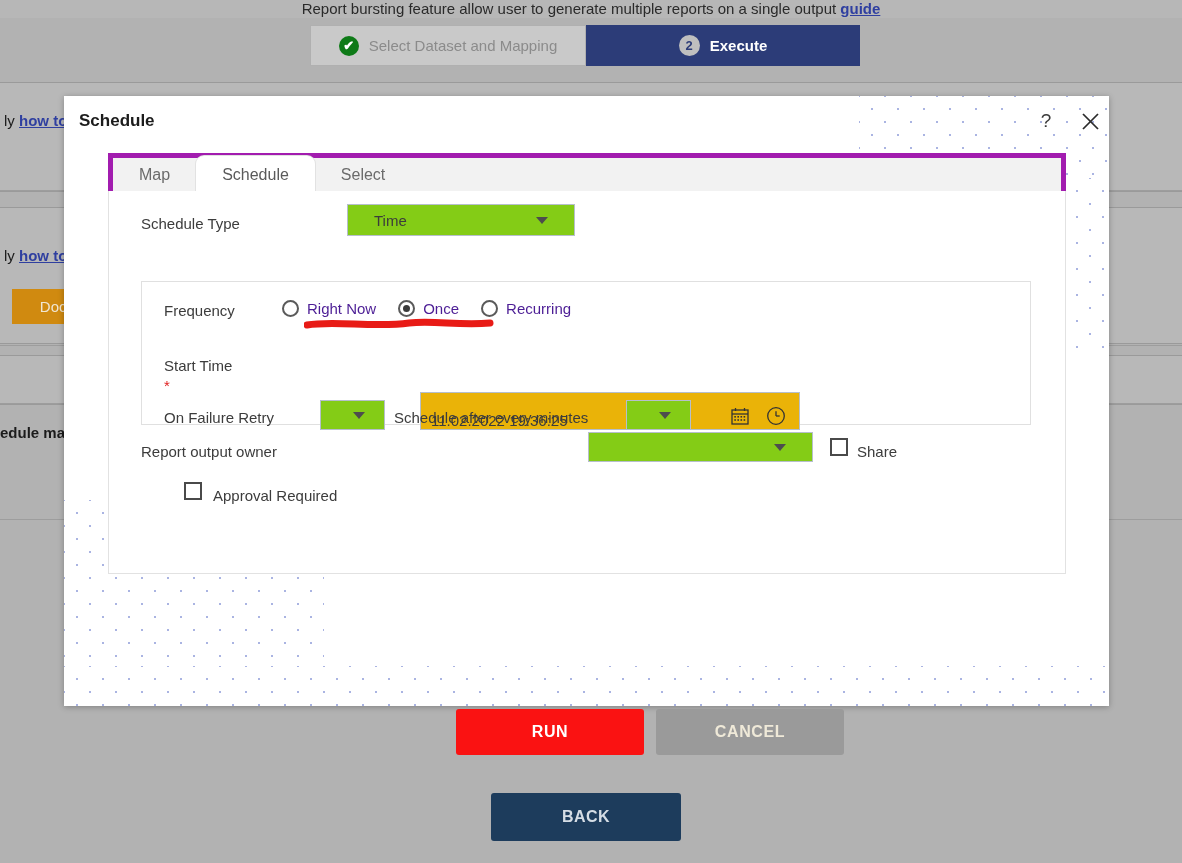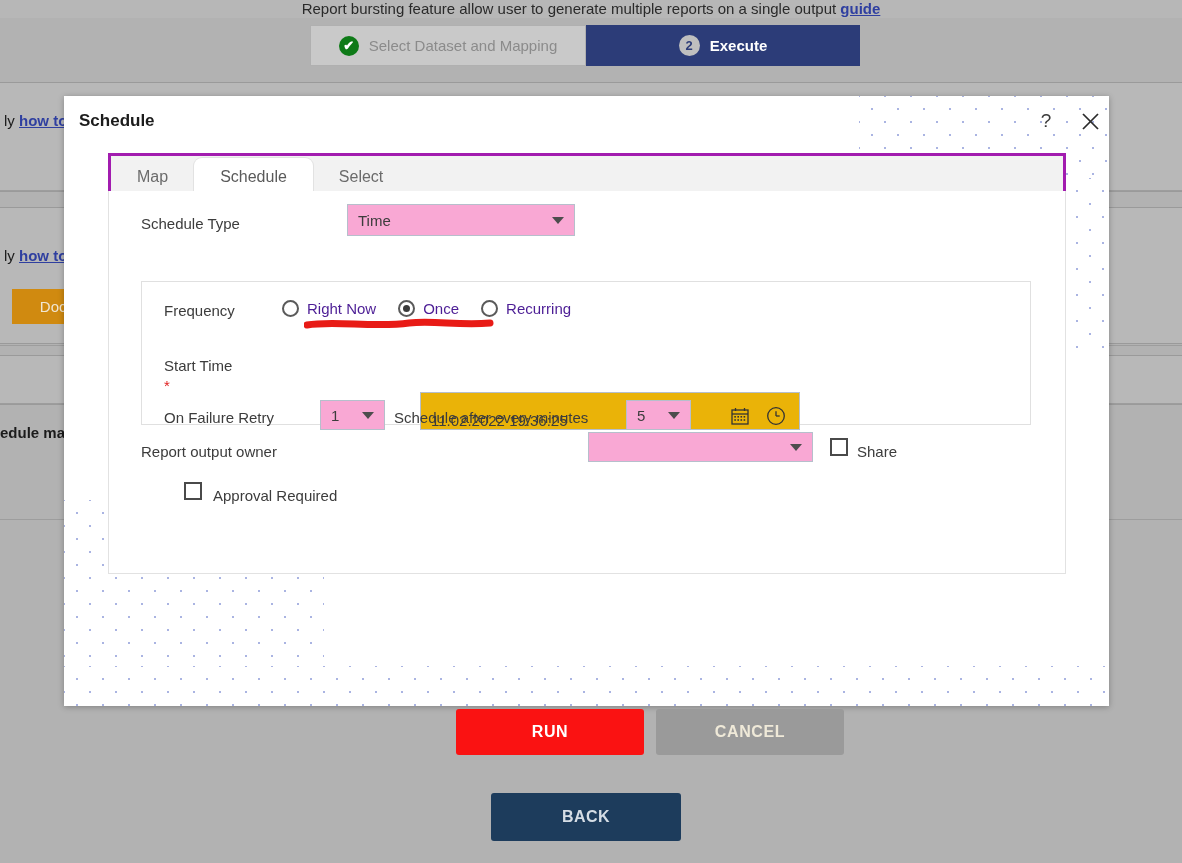--- a/index.html
+++ b/index.html
@@ -88,43 +88,43 @@
   }
   .close-icon{
     position:absolute;left:1011px;top:10px;width:30px;height:30px;
     text-align:center;line-height:30px;cursor:pointer;background:transparent;
   }
   .close-icon svg{display:block;margin:7px auto;}
 
   
   .tabbar{
     position:absolute;left:44px;top:57px;width:958px;height:46px;
-    background:#f2f2f2;border:3px solid #a21caf;box-sizing:border-box;
+    background:#f2f2f2;border:5px solid #a21caf;box-sizing:border-box;
     display:flex;align-items:flex-end;
   }
   .tab{
     height:38px;line-height:38px;padding:0 26px;font-size:16px;color:#6b6b6b;
     cursor:pointer;box-sizing:border-box;
   }
   .tab.active{
     background:#ffffff;color:#5a5a5a;border-radius:8px 8px 0 0;
     height:38px;box-shadow:0 0 0 1px #e2e2e2;
   }
 
   .panel{
     position:absolute;left:44px;top:95px;width:958px;height:383px;
     background:#ffffff;border:1px solid #e2e2e2;border-top:none;box-sizing:border-box;
   }
 
   .row-label{position:absolute;font-size:15px;color:#3c3c3c;}
 
   .sel{
-    position:absolute;border:1px solid #b6bfcc;background:#f9a8d4;box-sizing:border-box;
+    position:absolute;border:1px solid #b6bfcc;background:#84cc16;box-sizing:border-box;
     font-size:15px;color:#3c3c3c;display:flex;align-items:center;
-    padding:0 10px;cursor:pointer;
+    padding:0 26px;cursor:pointer;
   }
   .sel .val{flex:1;overflow:hidden;white-space:nowrap;}
   .caret{
     width:0;height:0;border-left:6px solid transparent;border-right:6px solid transparent;
     border-top:7px solid #4d4d4d;margin-left:6px;
   }
 
   .fieldset{
     position:absolute;left:32px;top:90px;width:890px;height:144px;
     border:1px solid #e0e0e0;box-sizing:border-box;

